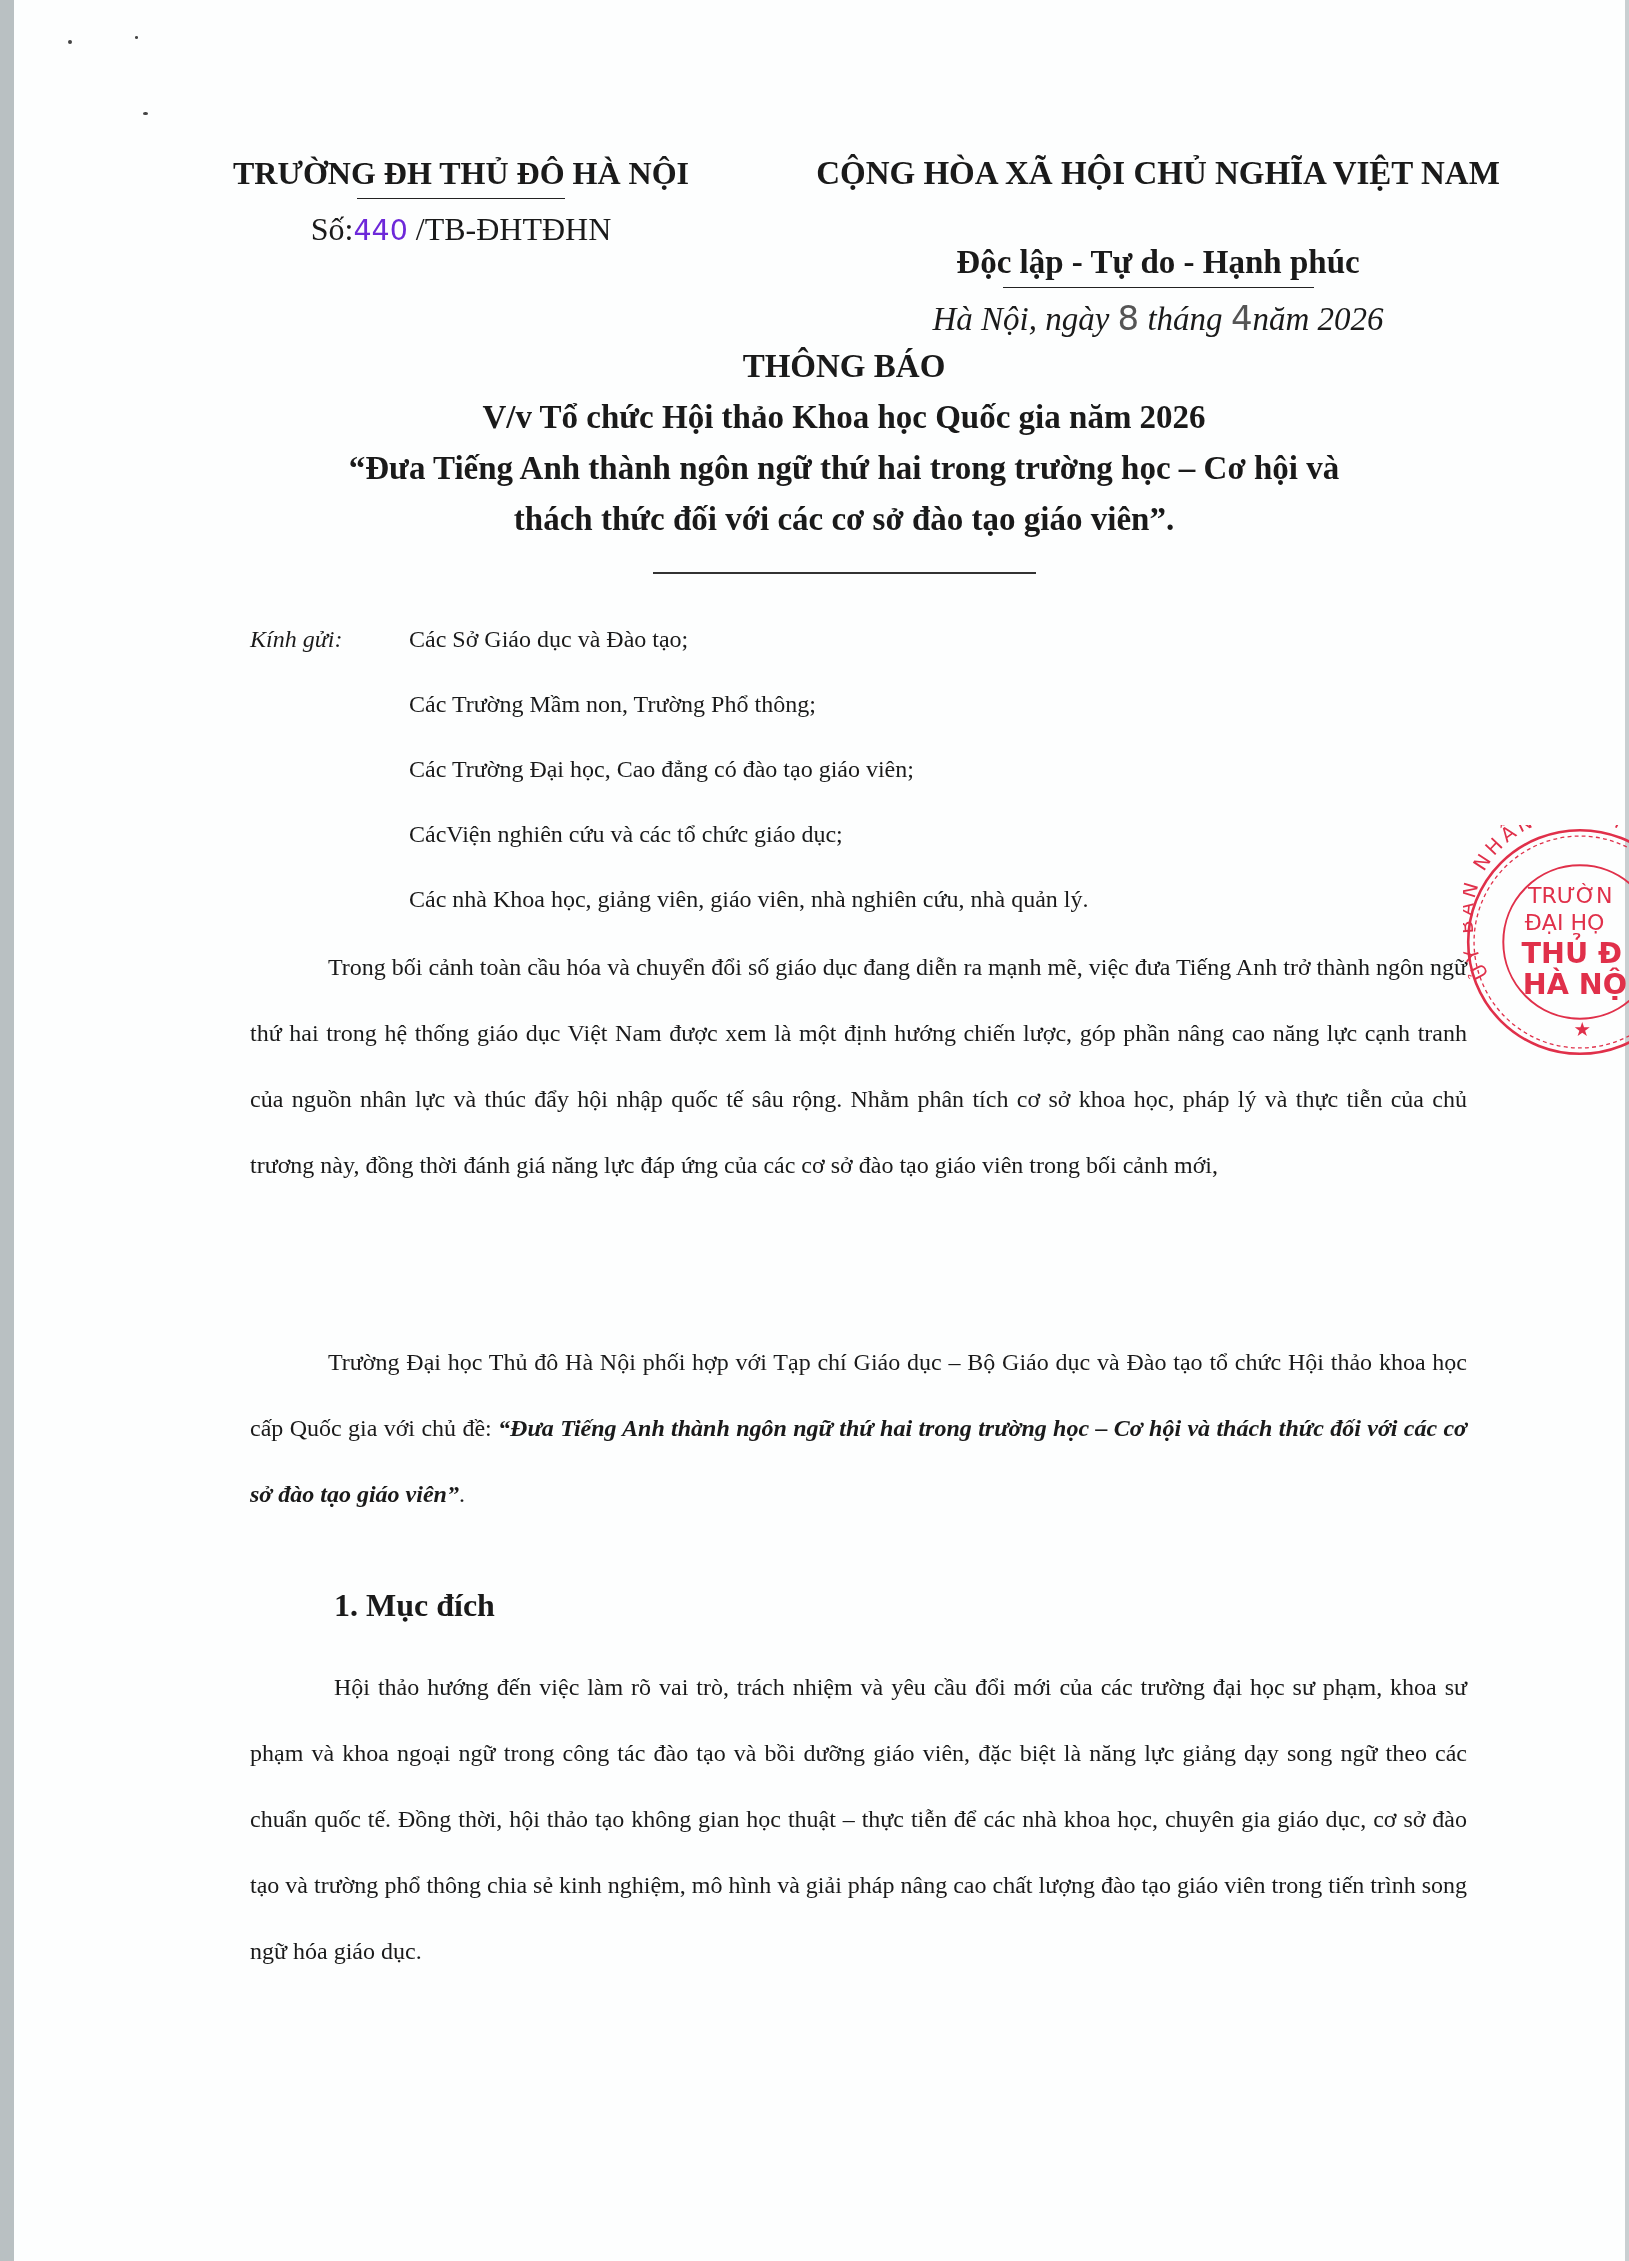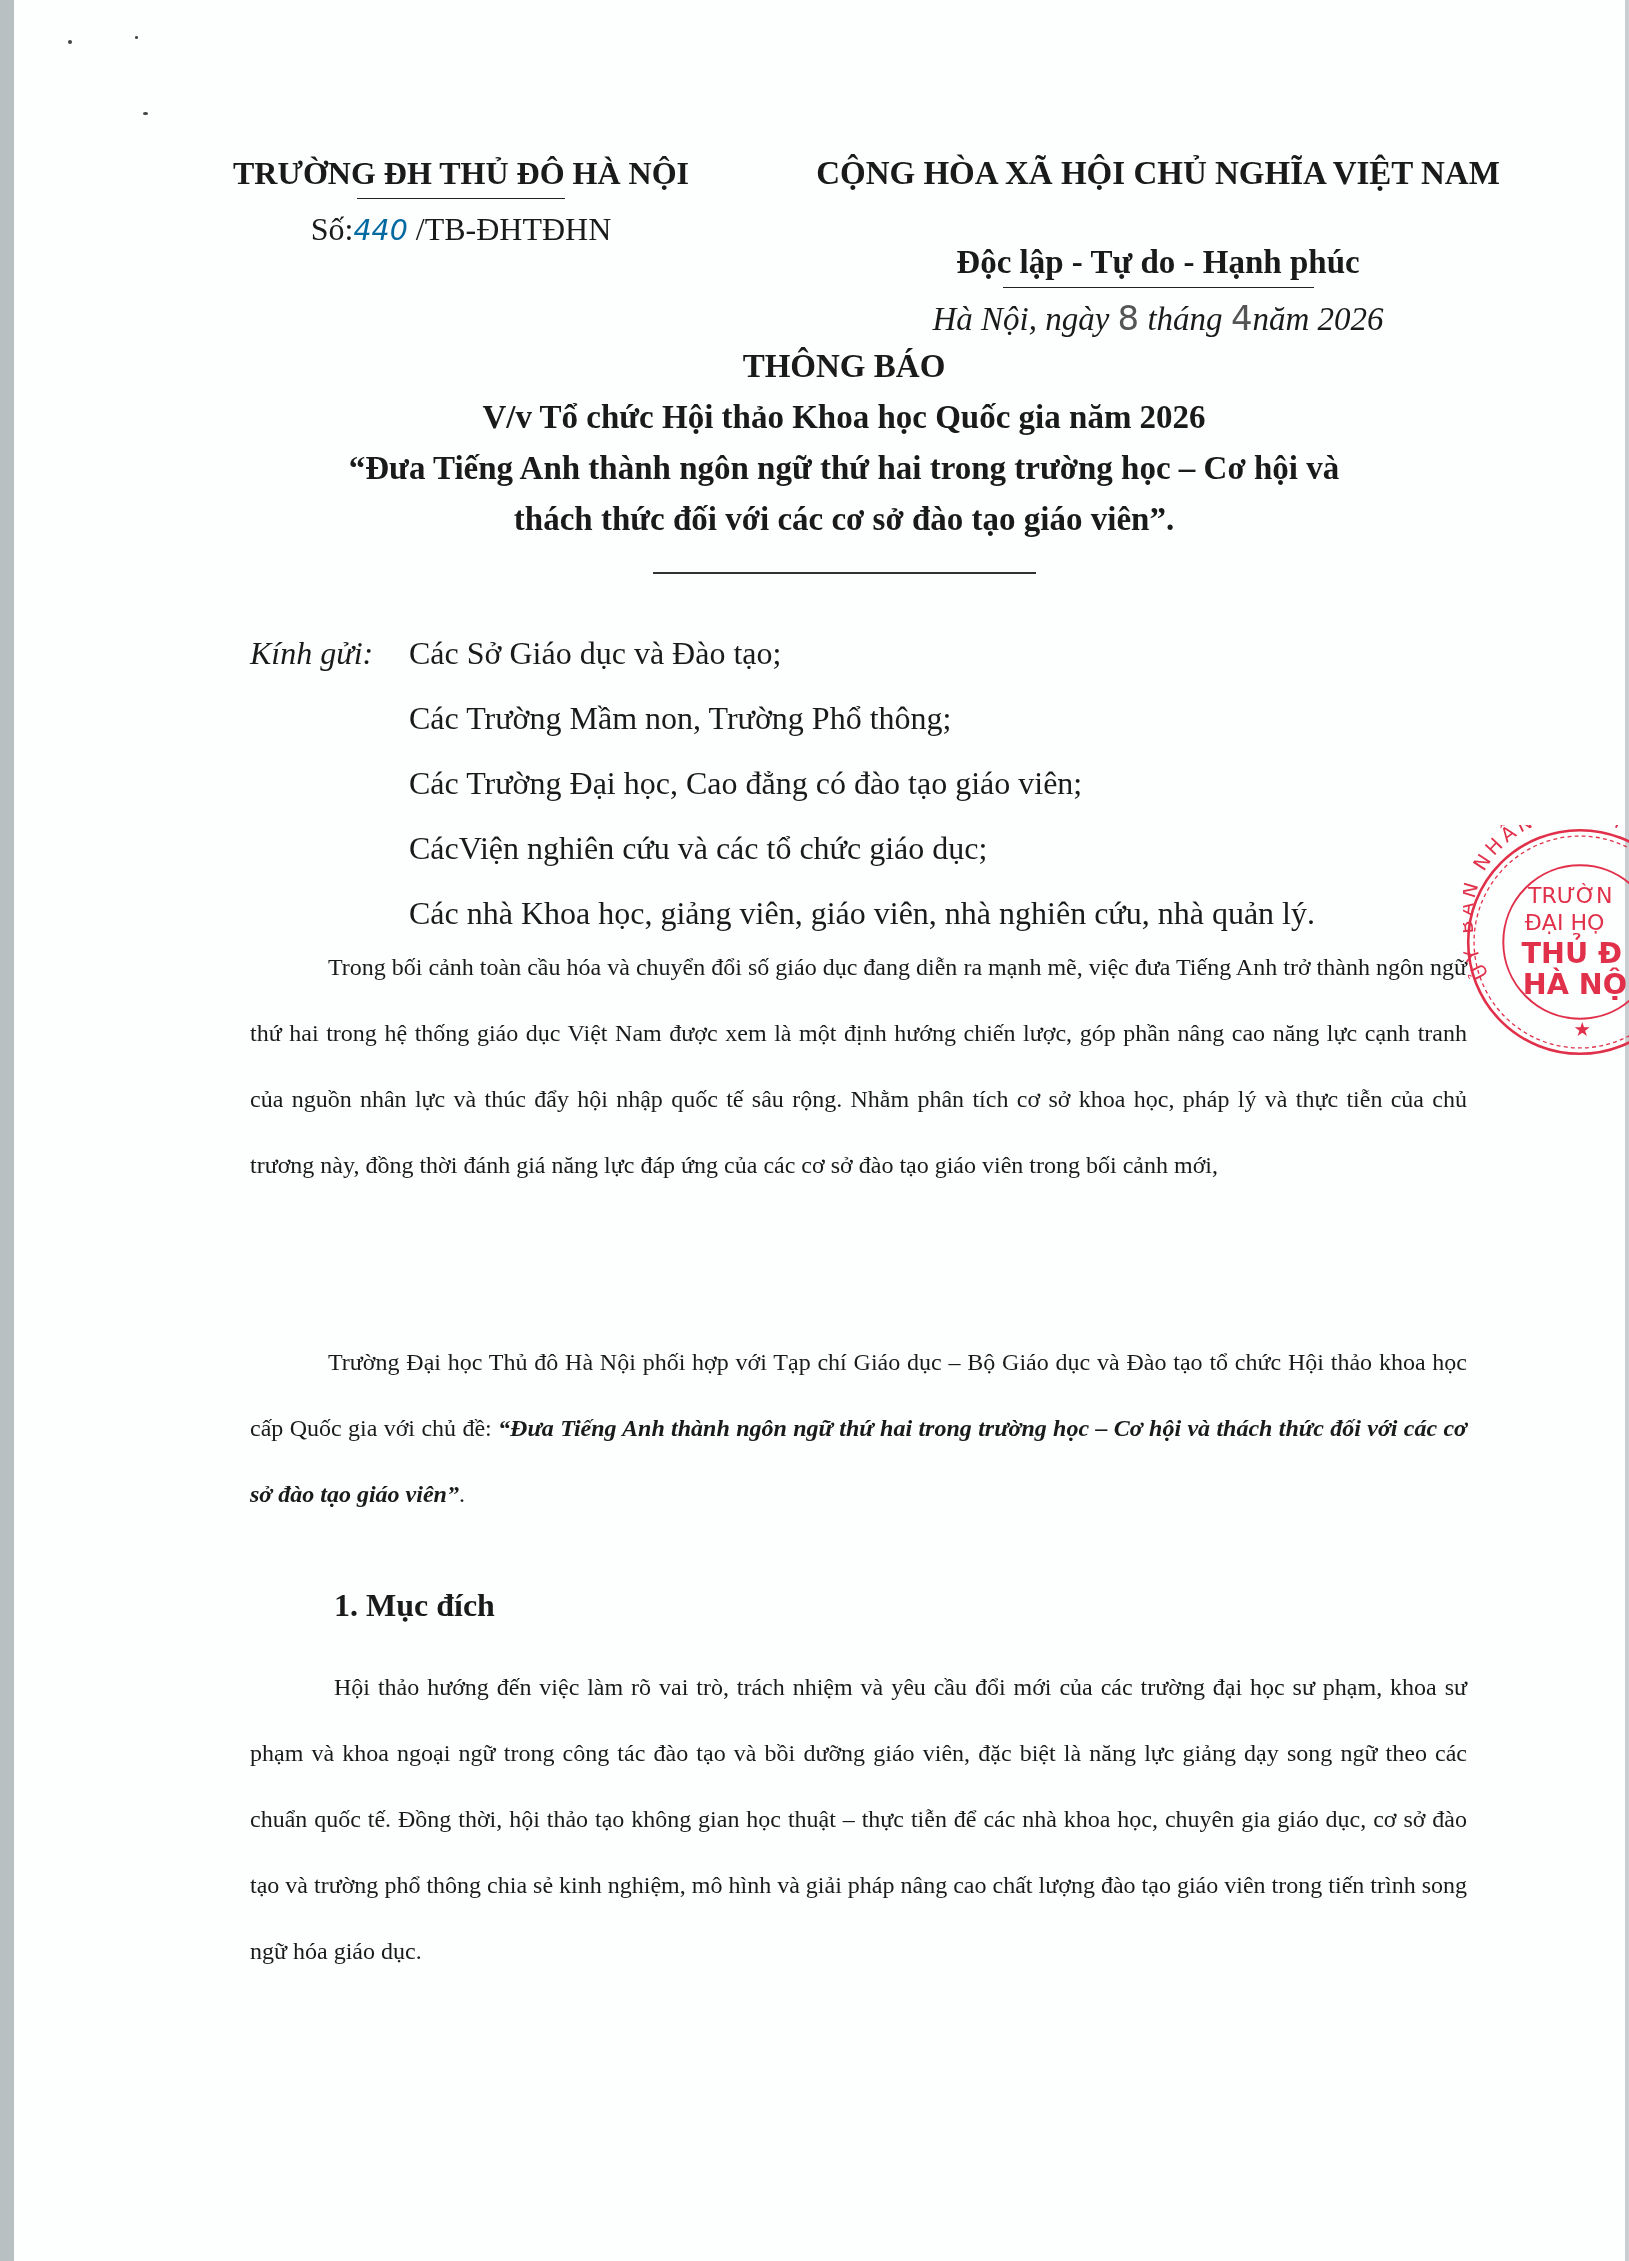--- a/index.html
+++ b/index.html
@@ -13,33 +13,33 @@
   .left-strip { position:absolute; left:0; top:0; width:14.3px; height:2261px; background:#b9c0c2; }
   .right-strip { position:absolute; right:0; top:0; width:3.9px; height:2261px; background:#c9cfd1; }
   .speck { position:absolute; width:3.9px; height:3.9px; background:#444; border-radius:50%; }
 
   .header { position:absolute; left:0; top:0; width:1629px; }
   .h-left { position:absolute; left:195px; top:152px; width:532px; text-align:center; font-size:32px; line-height:43px; }
   .h-left .org1 { font-weight:normal; }
   .h-left .org2 { font-weight:bold; }
   .h-left .rule { width:208px; height:1.9px; background:#222; margin:2.6px auto 9px; }
   .h-left .num { font-size:32px; }
-  .h-left .num .hand { font-family:"DejaVu Sans", sans-serif; font-style:italic; color:#0369a1; font-size:28.5px; }
+  .h-left .num .hand { font-family:"DejaVu Sans", sans-serif; color:#6d28d9; font-size:28.5px; }
 
   .h-right { position:absolute; left:759px; top:152px; width:798px; text-align:center; font-size:33px; line-height:43px; }
   .h-right .country { font-weight:bold; }
   .h-right .motto { font-weight:bold;margin-top:46px; }
   .h-right .rule { width:311px; height:1.9px; background:#222; margin:2.6px auto 9px; }
   .h-right .date { font-style:italic; }
   .h-right .date .hand { font-family:"DejaVu Sans", sans-serif; color:#555; font-style:normal; font-size:34px; }
 
   .title-block { position:absolute; left:195px; top:341px; width:1298px; text-align:center; font-weight:bold; font-size:33px; line-height:51px; }
   .title-rule { width:383px; height:1.9px; background:#333; margin:27px auto 0; }
 
-  .recipients { position:absolute; left:250px; top:621px; font-size:32px; line-height:65px; }
+  .recipients { position:absolute; left:250px; top:607px; font-size:24px; line-height:65px; }
   .recipients .lab { font-style:italic; display:inline-block; width:159px; }
   .recipients .indent { padding-left:159px; }
 
   .body-text { position:absolute; left:250px; width:1217px; font-size:24px; line-height:66px; text-align:justify; }
   .body-text p { margin:0; text-indent:78px; }
   .p1 { top:934px; }
   .p2 { top:1329px; }
   .p2 .em { font-weight:bold; font-style:italic; }
   .sec1 { position:absolute; left:334px; top:1587px; font-size:32px; font-weight:bold; }
   .p3 { top:1654px; }

